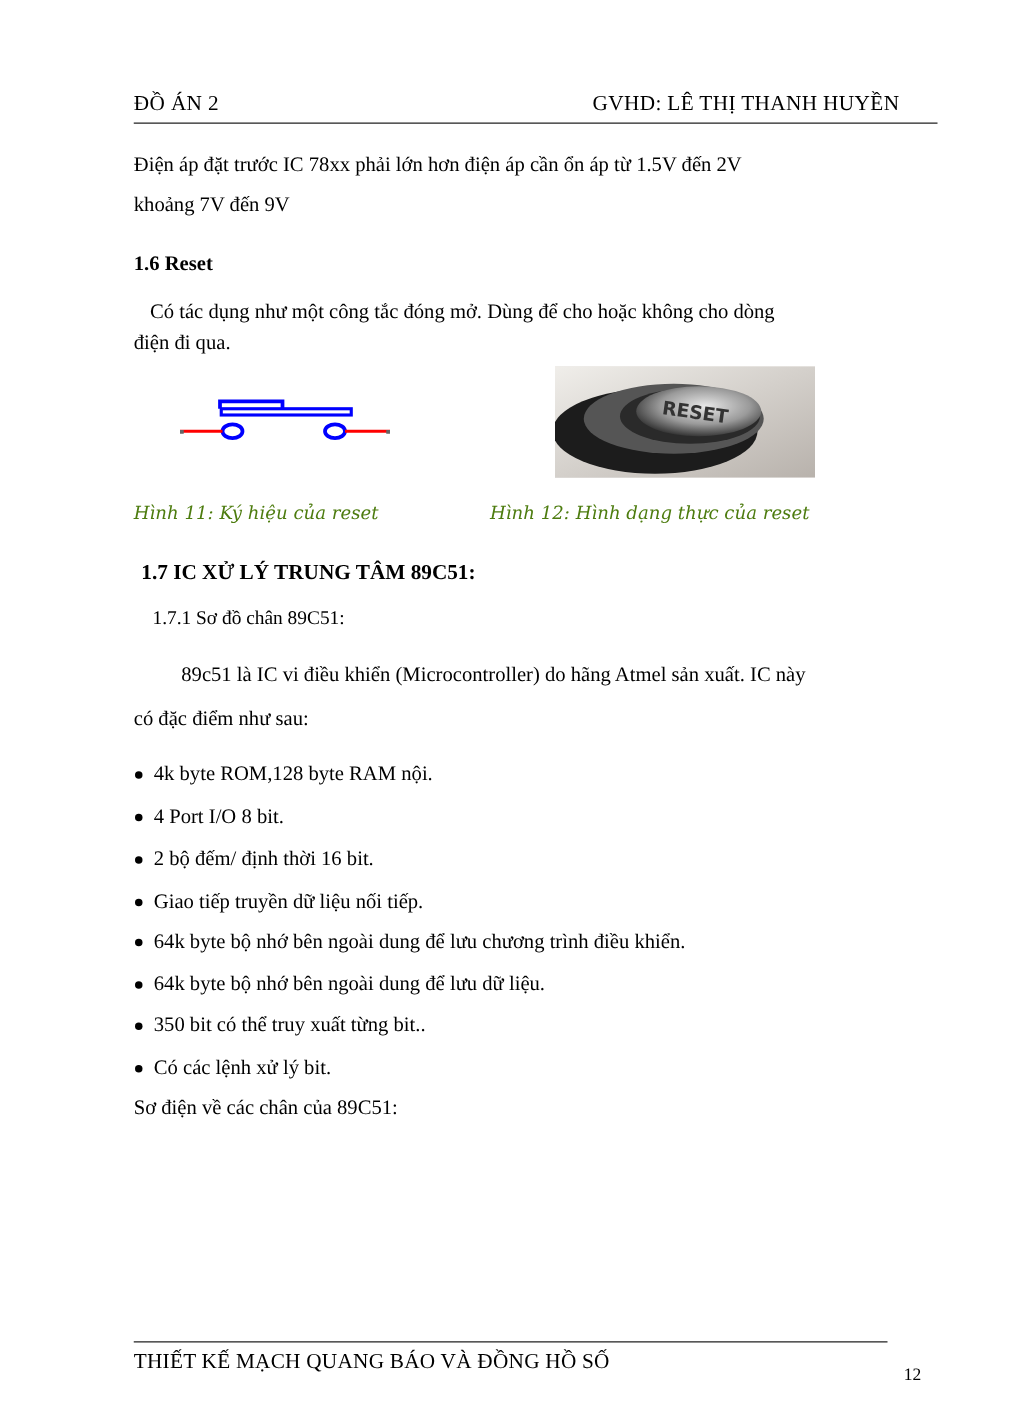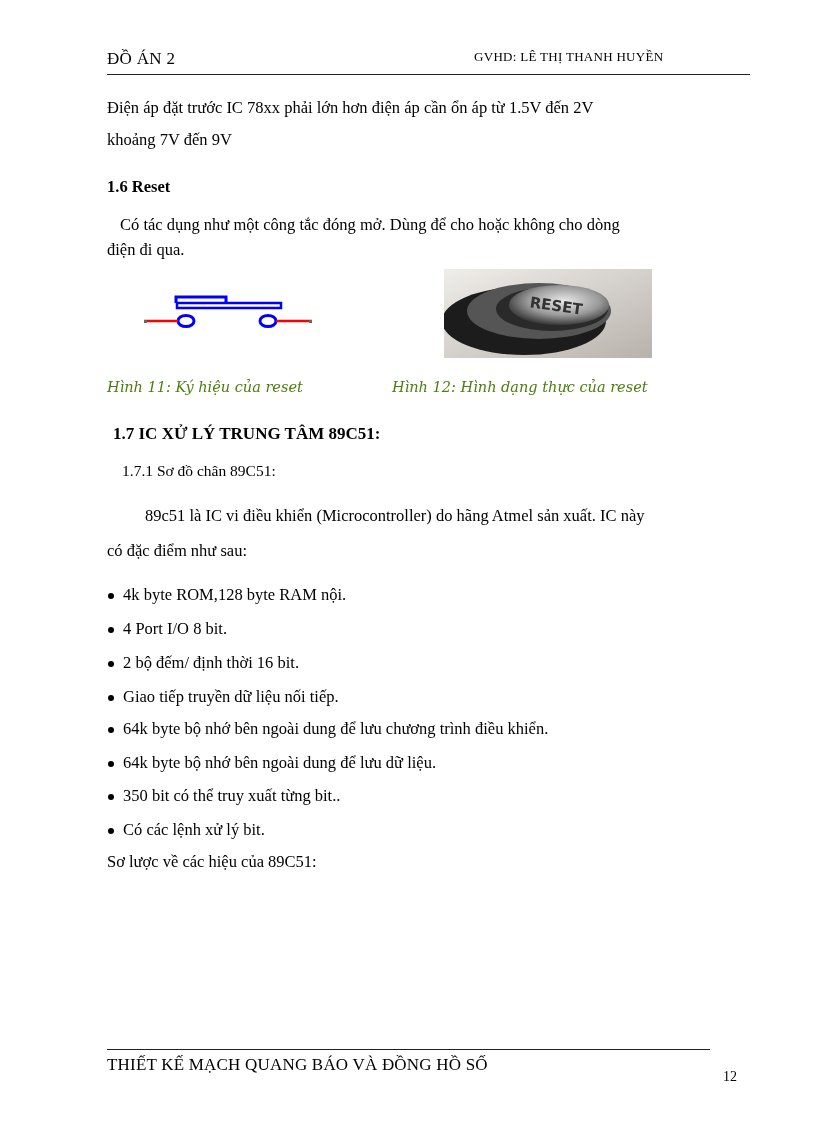--- a/index.html
+++ b/index.html
@@ -1,20 +1,20 @@
 <!DOCTYPE html>
 <html><head>
 <meta charset="utf-8">
 <style>
   html, body { margin:0; padding:0; background:#fff; }
   body { width:816px; height:1123px; position:relative; overflow:hidden;
          font-family:"Liberation Serif", serif; color:#000; }
-  .abs { position:absolute; }
+  .abs { position:absolute;margin-top:24px; }
   .header-left { left:107px; top:49px; font-size:17px; letter-spacing:0.3px; }
-  .header-right { left:474px; top:49px; font-size:13px; letter-spacing:0.3px; }
+  .header-right { left:474px; top:49px; font-size:17px; letter-spacing:0.3px; }
   .header-rule { left:107px; top:74px; width:643px; height:0; border-top:1.5px solid #222; }
   .para { font-size:16.5px; line-height:20px; }
   .bold { font-weight:bold; }
   .caption { font-family:"DejaVu Serif", serif; font-style:italic; font-size:14.5px; color:#4d7c0f; }
   .bullet { left:108px; font-size:16.5px; }
   .bullet .dot { position:absolute; left:0; top:8px; width:6px; height:6px; border-radius:50%; background:#000; }
   .bullet .txt { position:absolute; left:15px; top:0; white-space:nowrap; }
   .footer-rule { left:107px; top:1049px; width:603px; border-top:1.5px solid #222; }
   .footer-text { left:107px; top:1055px; font-size:17px; letter-spacing:0.2px; }
   .page-num { left:723px; top:1069px; font-size:14px; }
@@ -107,17 +107,17 @@
   </div>
 <div class="abs bullet" style="top:786px;">
     <span class="dot"></span>
     <span class="txt">350 bit có thể truy xuất từng bit..</span>
   </div>
 <div class="abs bullet" style="top:820px;">
     <span class="dot"></span>
     <span class="txt">Có các lệnh  xử lý bit.</span>
   </div>
 
-<div class="abs para" style="left:107px; top:852px;">Sơ lược về các hiệu của 89C51:</div>
+<div class="abs para" style="left:107px; top:852px;">Sơ điện về các chân của 89C51:</div>
 
 <div class="abs footer-rule"></div>
 <div class="abs footer-text">THIẾT KẾ MẠCH QUANG BÁO VÀ ĐỒNG HỒ SỐ</div>
 <div class="abs page-num">12</div>
 
 </body></html>

